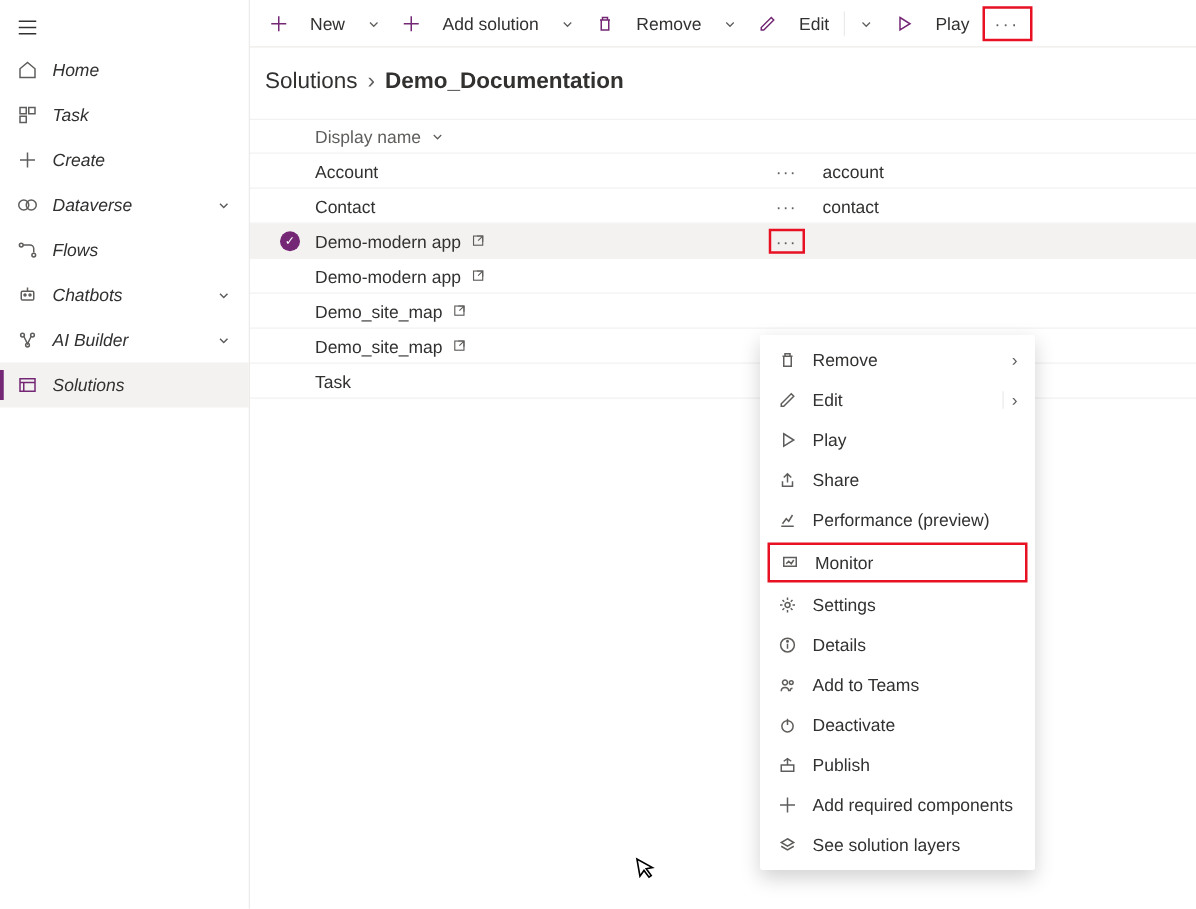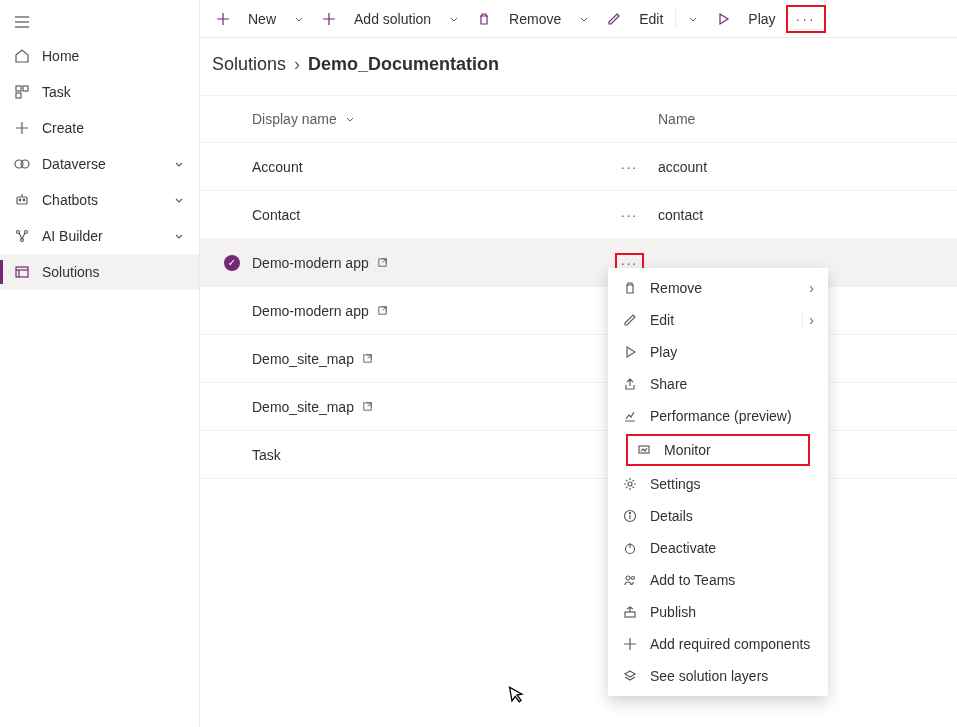--- a/index.html
+++ b/index.html
@@ -3,58 +3,58 @@
 <meta charset="utf-8">
 <style>
 * { box-sizing: border-box; margin: 0; padding: 0; font-family: "Segoe UI", sans-serif; }
 body { width: 957px; height: 727px; overflow: hidden; background: #fff; color: #323130; font-size: 14px; }
 
 .app { display: flex; height: 100%; }
 
 
 .sidebar { width: 200px; border-right: 1px solid #edebe9; display: flex; flex-direction: column; padding-top: 6px; }
 .hamburger { padding: 8px 14px; cursor: pointer; }
-.nav-item { display: flex; align-items: center; padding: 10px 14px; cursor: pointer; gap: 12px; color: #323130; position: relative; }
+.nav-item { display: flex; align-items: center; padding: 10px 14px; cursor: pointer; gap: 12px; color: #323130; position: relative; font-style: italic; }
 .nav-item.active { background: #f3f2f1; }
 .nav-item.active::before { content: ""; position: absolute; left: 0; top: 6px; bottom: 6px; width: 3px; background: #742774; }
 .nav-item .chevron { margin-left: auto; }
 .nav-icon { width: 16px; height: 16px; display: flex; align-items: center; justify-content: center; color: #605e5c; }
 
 
 .main { flex: 1; display: flex; flex-direction: column; }
 .toolbar { display: flex; align-items: center; padding: 6px 8px; gap: 2px; border-bottom: 1px solid #edebe9; height: 38px; }
 .tbtn { display: flex; align-items: center; gap: 18px; padding: 4px 8px; cursor: pointer; color: #323130; border-radius: 2px; }
 .tbtn .ticon { color: #742774; }
 .tsplit { width: 1px; height: 20px; background: #edebe9; margin: 0 2px; }
 .highlight-box { border: 2px solid #e81123; padding: 2px 4px; }
 
 .breadcrumb { display: flex; align-items: center; gap: 8px; padding: 16px 12px 20px 12px; font-size: 18px; }
 .breadcrumb .sep { color: #605e5c; }
 .breadcrumb .current { font-weight: 700; }
 
 
 .table { display: flex; flex-direction: column; }
-.row { display: flex; align-items: center; height: 48px; border-bottom: 1px solid #f3f2f1; padding-left: 12px; }
+.row { display: flex; align-items: center; height: 28px; border-bottom: 1px solid #f3f2f1; padding-left: 12px; }
 .row.header { color: #605e5c; font-weight: 400; border-top: 1px solid #f3f2f1; }
 .row.selected { background: #f3f2f1; }
 .cell-check { width: 40px; display:flex; justify-content:center; }
 .cell-display { flex: 0 0 360px; display:flex; align-items:center; gap:8px; }
 .cell-more { width: 34px; display:flex; justify-content:center; position: relative; }
 .cell-name { flex: 1; padding-left: 12px; }
 .open-icon { color: #605e5c; font-size: 11px; }
 .check-circle { width:16px; height:16px; border-radius:50%; background:#742774; display:flex; align-items:center; justify-content:center; color:#fff; font-size:10px; }
 .more-dots { cursor:pointer; color:#605e5c; letter-spacing:1px; }
 .highlight-more { border: 2px solid #e81123; padding: 0 4px; }
 
 
 .ctx-menu { position: absolute; left: 608px; top: 268px; width: 220px; background: #fff; box-shadow: 0 6px 16px rgba(0,0,0,0.18); border-radius: 2px; z-index: 10; padding: 4px 0; }
 .ctx-item { display:flex; align-items:center; gap:12px; padding: 8px 14px; cursor:pointer; color:#323130; }
 .ctx-item .cicon { width:16px; color:#605e5c; display:flex; justify-content:center; }
 .ctx-item .sub { margin-left:auto; color:#605e5c; }
-.ctx-highlight { margin: 2px 18px; border: 2px solid #e81123; }
+.ctx-highlight { margin: 2px 6px; border: 2px solid #e81123; }
 .ctx-highlight .ctx-item { padding: 6px 8px; }
 
 .cursor-arrow { position:absolute; left:508px; top:684px; font-size:18px; transform: rotate(-10deg); }
 
 svg { display:block; }
 </style>
 </head>
 <body>
 
 <div class="app">
@@ -97,20 +97,30 @@
             <ellipse cx="5" cy="8" rx="4" ry="4"></ellipse>
             <ellipse cx="11" cy="8" rx="4" ry="4"></ellipse>
           </svg>
         </span>
       <span>Dataverse</span>
       <span class="chevron">
           <svg width="12" height="12" viewBox="0 0 12 12" fill="none" stroke="#605e5c" stroke-width="1.2">
             <path d="M3 5l3 3 3-3"></path>
           </svg>
         </span>
+    </div>
+    <div class="nav-item">
+      <span class="nav-icon">
+          <svg width="16" height="16" viewBox="0 0 16 16" fill="none" stroke="#605e5c" stroke-width="1.2">
+            <circle cx="3" cy="4" r="1.5"></circle>
+            <circle cx="13" cy="12" r="1.5"></circle>
+            <path d="M4.5 4H10a3 3 0 013 3v3"></path>
+          </svg>
+        </span>
+      <span>Flows</span>
     </div>
     <div class="nav-item">
       <span class="nav-icon">
           <svg width="16" height="16" viewBox="0 0 16 16" fill="none" stroke="#605e5c" stroke-width="1.2">
             <rect x="3" y="5" width="10" height="7" rx="1"></rect>
             <circle cx="6" cy="8" r="0.8" fill="#605e5c"></circle>
             <circle cx="10" cy="8" r="0.8" fill="#605e5c"></circle>
             <line x1="8" y1="2" x2="8" y2="5"></line>
           </svg>
         </span>
@@ -232,23 +242,20 @@
         <div class="cell-check"></div>
         <div class="cell-display">
           <span>Display name</span>
           <span>
               <svg width="10" height="10" viewBox="0 0 10 10" fill="none" stroke="#605e5c" stroke-width="1">
                 <path d="M2 4l3 3 3-3"></path>
               </svg>
             </span>
         </div>
         <div class="cell-more"></div>
-        <div class="cell-name">
-          <span>Name</span>
-        </div>
       </div>
 
       <div class="row">
         <div class="cell-check"></div>
         <div class="cell-display">
             <span>Account</span>
           </div>
         <div class="cell-more">
             <span class="more-dots">···</span>
           </div>
@@ -410,35 +417,35 @@
           <circle cx="7" cy="7" r="5.5"></circle>
           <line x1="7" y1="6" x2="7" y2="10"></line>
           <circle cx="7" cy="4" r="0.6" fill="#605e5c"></circle>
         </svg>
       </span>
     <span>Details</span>
   </div>
   <div class="ctx-item">
     <span class="cicon">
         <svg width="14" height="14" viewBox="0 0 14 14" fill="none" stroke="#605e5c" stroke-width="1.2">
-          <circle cx="7" cy="8" r="4.5"></circle>
-          <line x1="7" y1="2" x2="7" y2="7"></line>
-        </svg>
-      </span>
-    <span>Deactivate</span>
-  </div>
-  <div class="ctx-item">
-    <span class="cicon">
-        <svg width="14" height="14" viewBox="0 0 14 14" fill="none" stroke="#605e5c" stroke-width="1.2">
           <circle cx="5" cy="5" r="2"></circle>
           <circle cx="10" cy="5" r="1.5"></circle>
           <path d="M2 12c0-2 1.5-3 3-3s3 1 3 3M9 12c0-1.5 1-2.5 2-2.5"></path>
         </svg>
       </span>
     <span>Add to Teams</span>
+  </div>
+  <div class="ctx-item">
+    <span class="cicon">
+        <svg width="14" height="14" viewBox="0 0 14 14" fill="none" stroke="#605e5c" stroke-width="1.2">
+          <circle cx="7" cy="8" r="4.5"></circle>
+          <line x1="7" y1="2" x2="7" y2="7"></line>
+        </svg>
+      </span>
+    <span>Deactivate</span>
   </div>
   <div class="ctx-item">
     <span class="cicon">
         <svg width="14" height="14" viewBox="0 0 14 14" fill="none" stroke="#605e5c" stroke-width="1.2">
           <rect x="2" y="7" width="10" height="5"></rect>
           <path d="M7 2v5M4 4l3-2 3 2"></path>
         </svg>
       </span>
     <span>Publish</span>
   </div>

